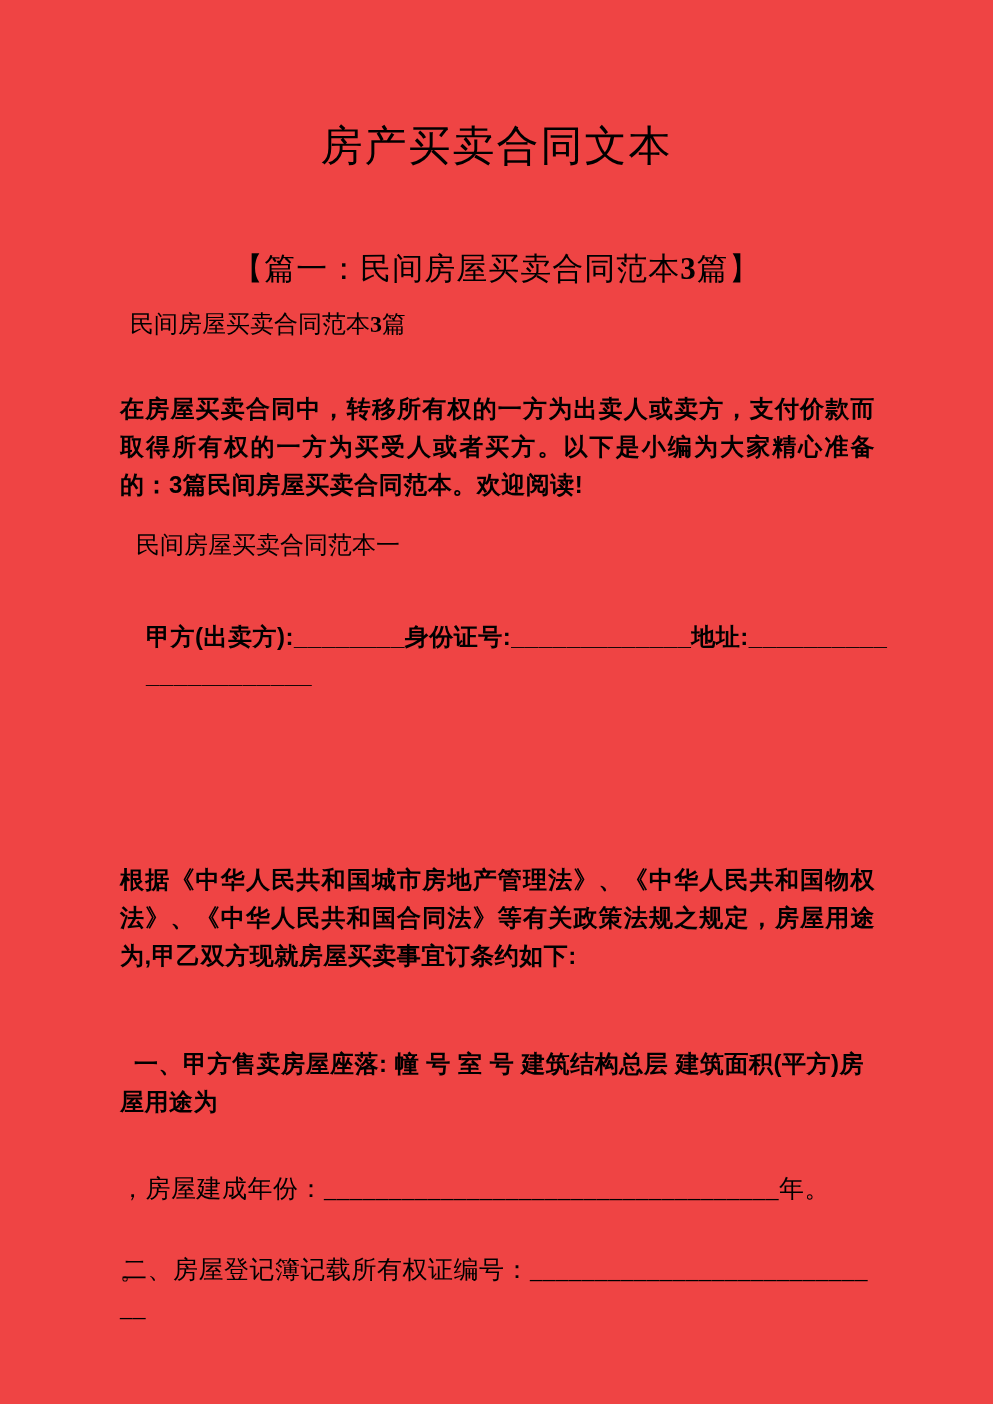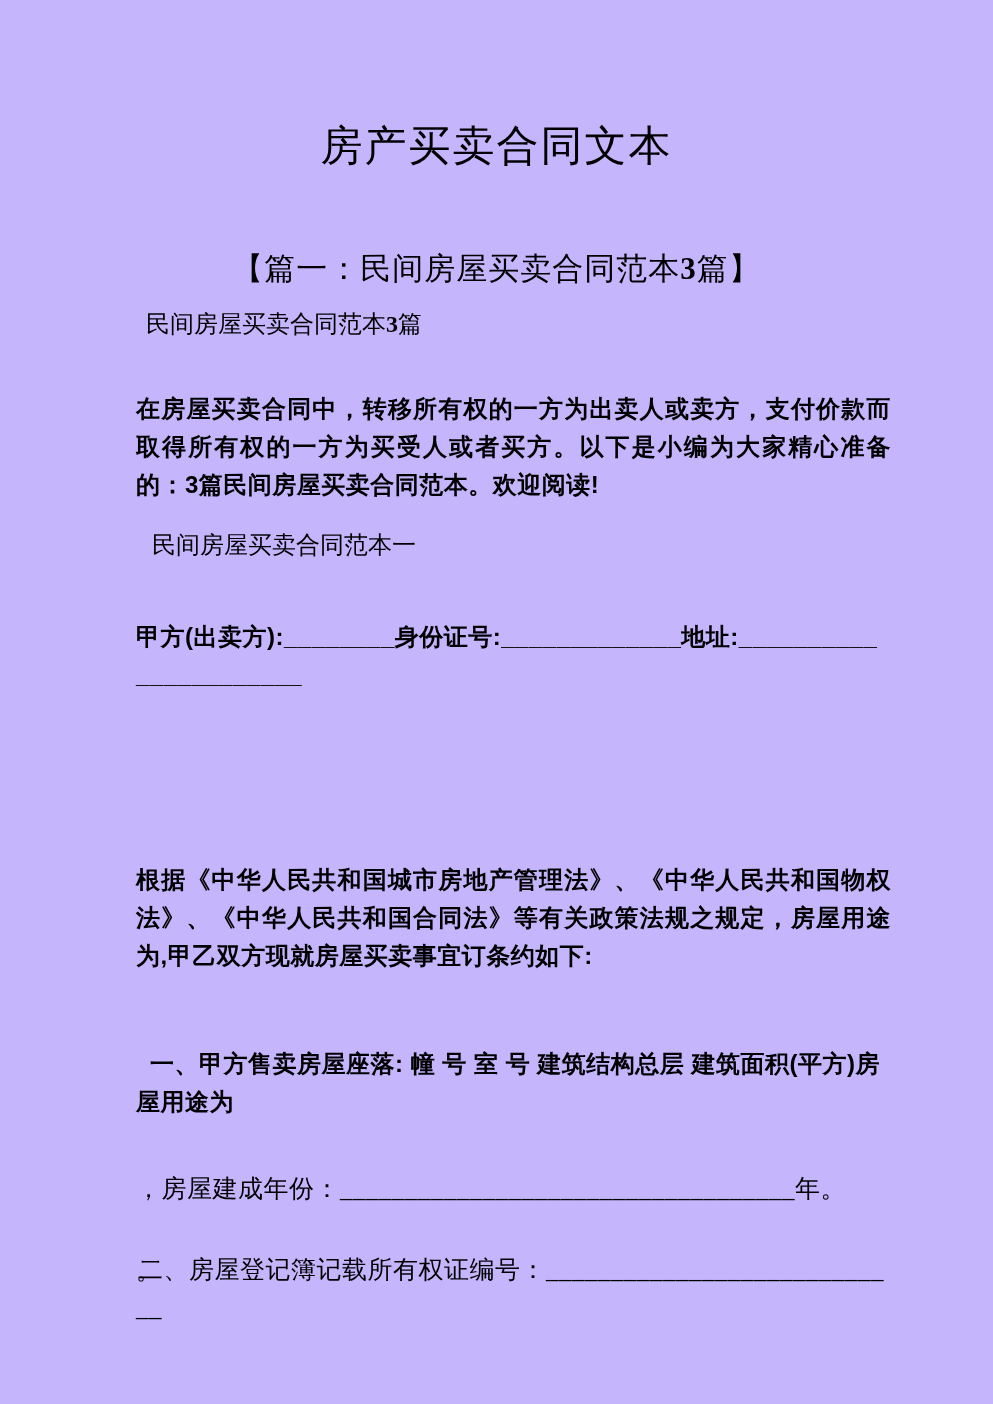--- a/index.html
+++ b/index.html
@@ -1,27 +1,27 @@
 <!DOCTYPE html>
 <html><head>
 <meta charset="utf-8">
 <style>
   html, body { margin: 0; padding: 0; background: #e8e8e8; }
   .page {
     position: relative;
     width: 993px;
     height: 1404px;
     margin: 0 auto;
-    background: #c4b5fd;
+    background: #ef4444;
     color: #000000;
     overflow: hidden;
   }
   .block {
     position: absolute;
-    left: 136px;
+    left: 120px;
     width: 755px;
   }
   .center-block {
     position: absolute;
     left: 0;
     width: 993px;
     text-align: center;
   }
   .serif {
     font-family: "Liberation Serif", "DejaVu Serif", serif;
@@ -61,20 +61,21 @@
     top: 527px;
     font-size: 24px;
     line-height: 36px;
     padding-left: 16px;
   }
   .party-line {
     font-size: 24px;
     line-height: 38px;
     letter-spacing: 0.5px;
     word-break: break-all;
+    margin-left: 26px;
   }
   .party-a { top: 618px; }
   .party-b { top: 746px; }
   .legal { top: 861px; text-align: justify; }
   .article-heading {
     top: 988px;
     font-size: 25px;
     line-height: 38px;
     padding-left: 19px;
   }

